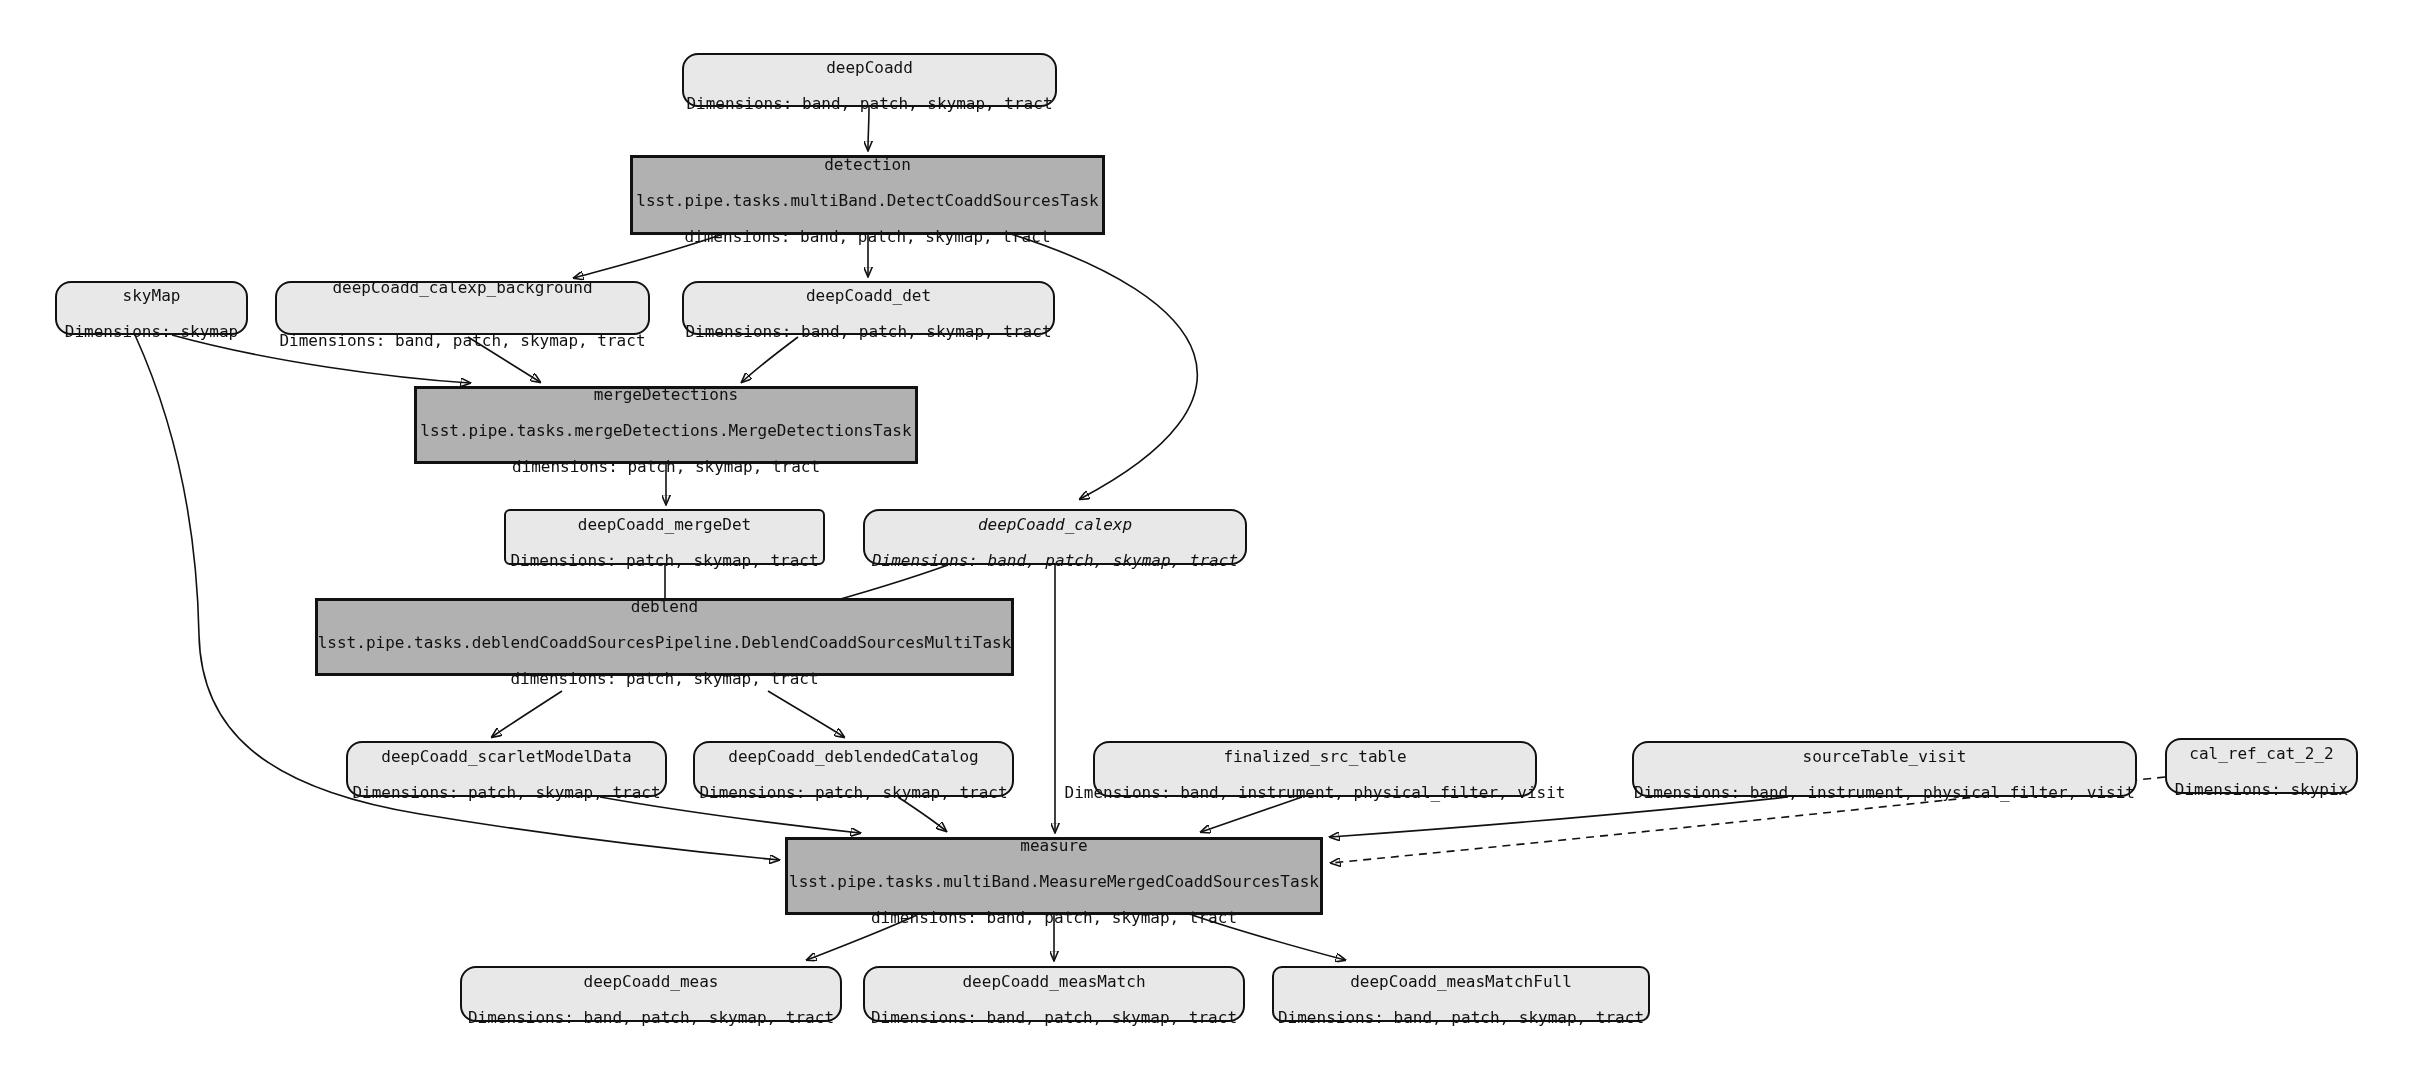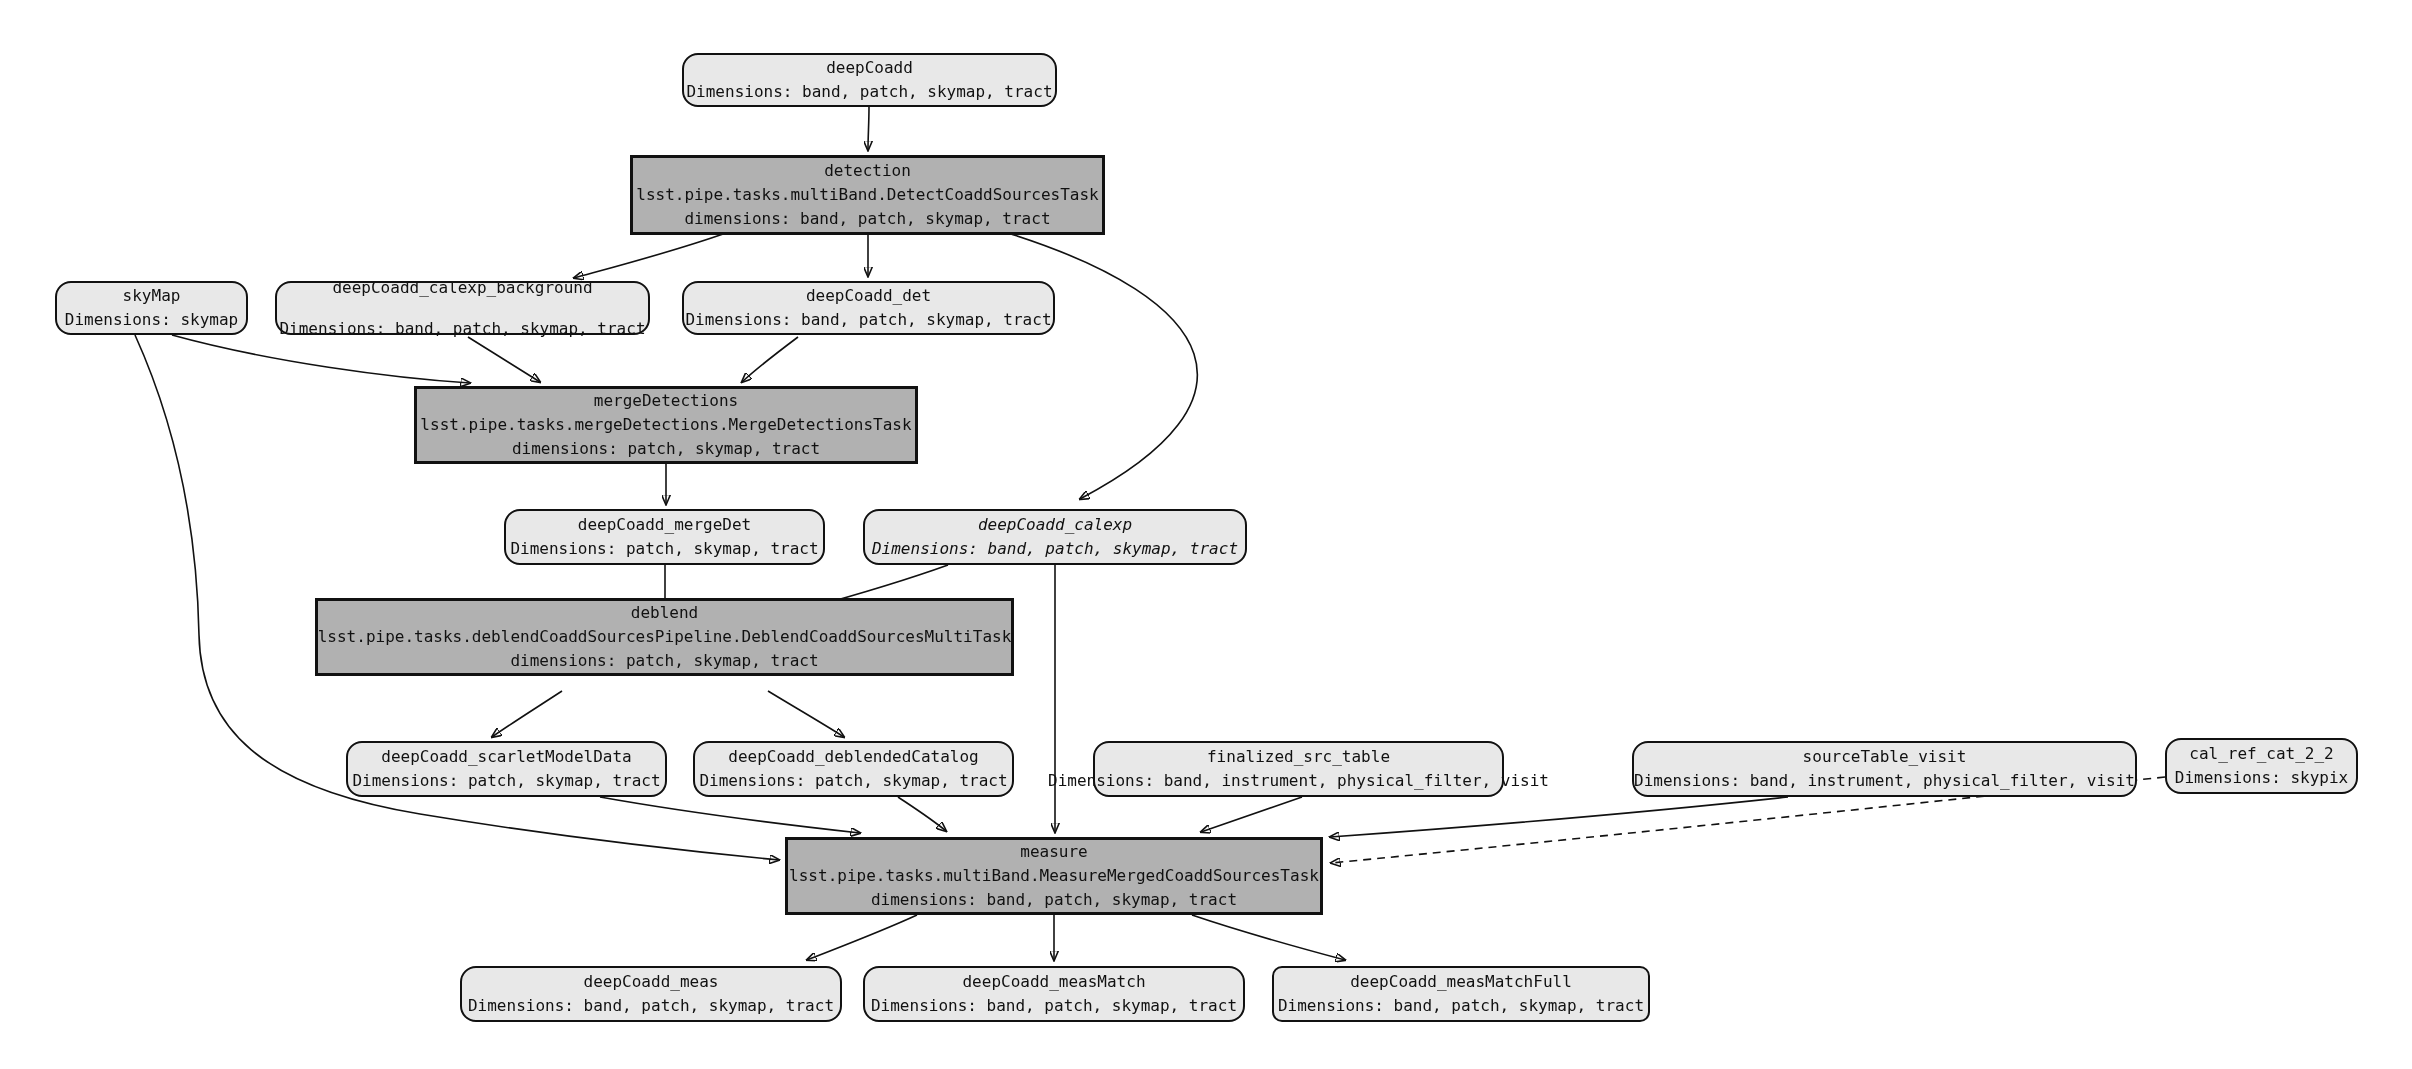--- a/index.html
+++ b/index.html
@@ -34,21 +34,21 @@
   .node.ds {
     background: #e8e8e8;
     border: 2px solid #111111;
     border-radius: 16px;
   }
   .node.task {
     background: #b1b1b1;
     border: 3px solid #111111;
     border-radius: 0;
   }
-  .node span { display: block; }
+  .node span { display: block; margin-top: 12px; }
 </style>
 </head>
 <body>
 
 <div id="canvas">
 
   <svg id="edges" xmlns="http://www.w3.org/2000/svg">
     <defs>
       <marker id="arrow" markerWidth="11" markerHeight="9" refX="9.5" refY="4.5" orient="auto" markerUnits="userSpaceOnUse">
         <path d="M0,0 L10.5,4.5 L0,9 z" fill="#111111" stroke="none"></path>
@@ -103,21 +103,21 @@
     <span>deepCoadd_det</span>
     <span>Dimensions: band, patch, skymap, tract</span>
   </div>
 
   <div class="node task" style="left:414px; top:386px; width:504px; height:78px;">
     <span>mergeDetections</span>
     <span>lsst.pipe.tasks.mergeDetections.MergeDetectionsTask</span>
     <span>dimensions: patch, skymap, tract</span>
   </div>
 
-  <div class="node ds" style="left:504px; top:509px; width:321px; height:56px;">
+  <div class="node ds" style="left:504px; top:509px; width:321px; height:56px;border-radius:6px;">
     <span>deepCoadd_mergeDet</span>
     <span>Dimensions: patch, skymap, tract</span>
   </div>
 
   <div class="node ds" style="left:863px; top:509px; width:384px; height:56px;font-style:italic;">
     <span>deepCoadd_calexp</span>
     <span>Dimensions: band, patch, skymap, tract</span>
   </div>
 
   <div class="node task" style="left:315px; top:598px; width:699px; height:78px;">
@@ -129,21 +129,21 @@
   <div class="node ds" style="left:346px; top:741px; width:321px; height:56px;">
     <span>deepCoadd_scarletModelData</span>
     <span>Dimensions: patch, skymap, tract</span>
   </div>
 
   <div class="node ds" style="left:693px; top:741px; width:321px; height:56px;">
     <span>deepCoadd_deblendedCatalog</span>
     <span>Dimensions: patch, skymap, tract</span>
   </div>
 
-  <div class="node ds" style="left:1093px; top:741px; width:411px; height:56px;">
+  <div class="node ds" style="left:1093px; top:741px; width:444px; height:56px;">
     <span>finalized_src_table</span>
     <span>Dimensions: band, instrument, physical_filter, visit</span>
   </div>
 
   <div class="node ds" style="left:1632px; top:741px; width:505px; height:56px;">
     <span>sourceTable_visit</span>
     <span>Dimensions: band, instrument, physical_filter, visit</span>
   </div>
 
   <div class="node ds" style="left:2165px; top:738px; width:193px; height:56px;">

